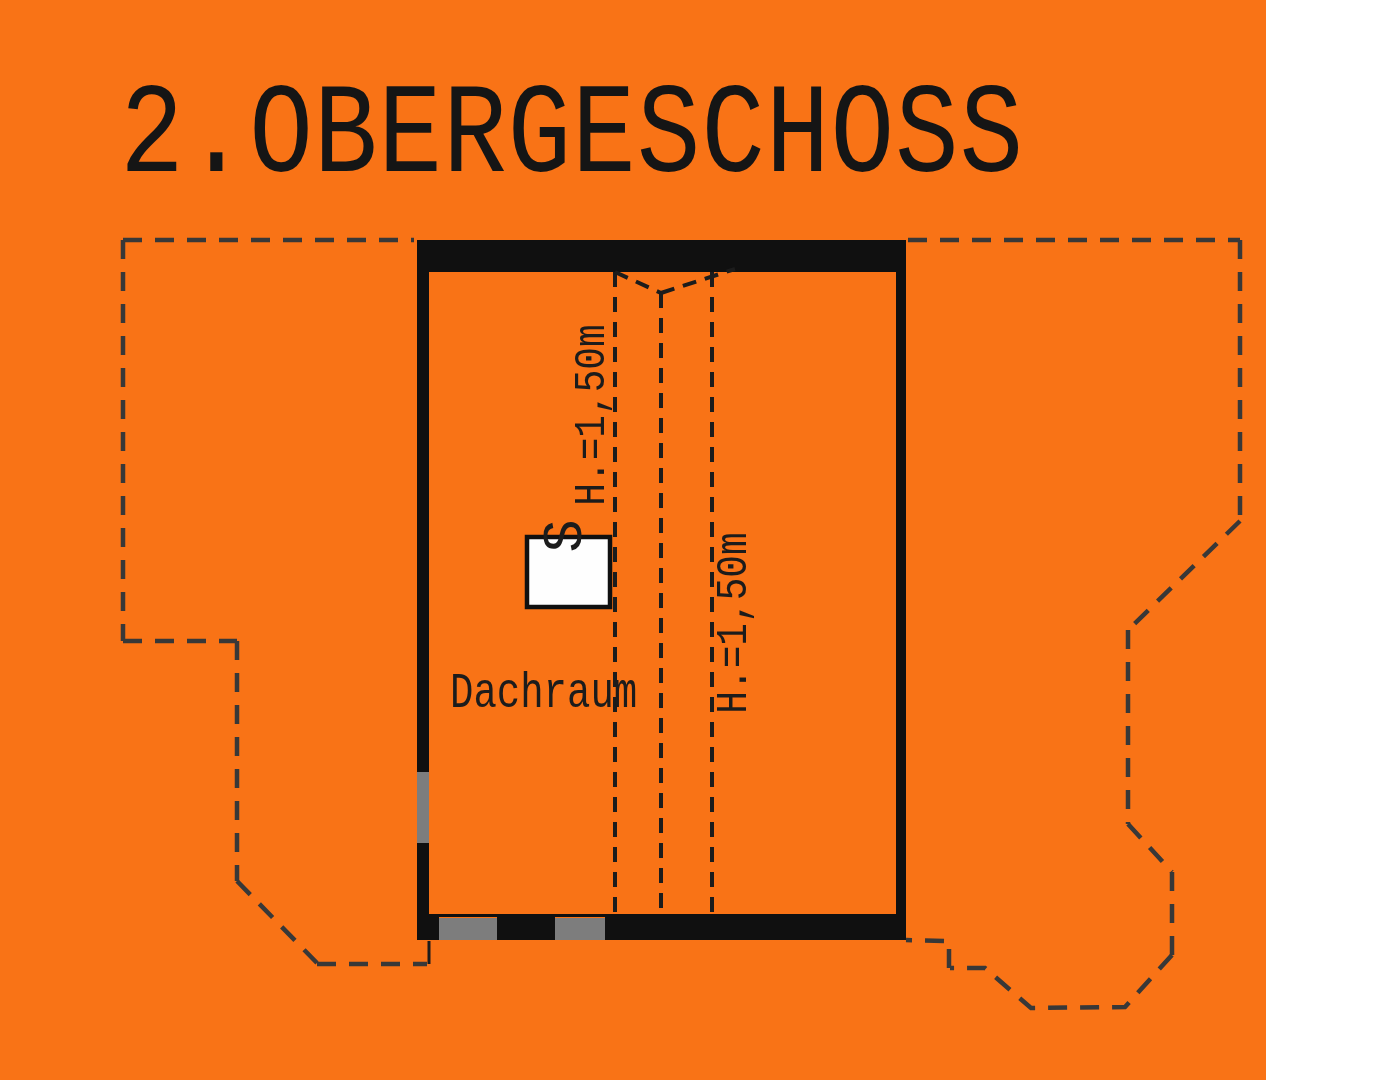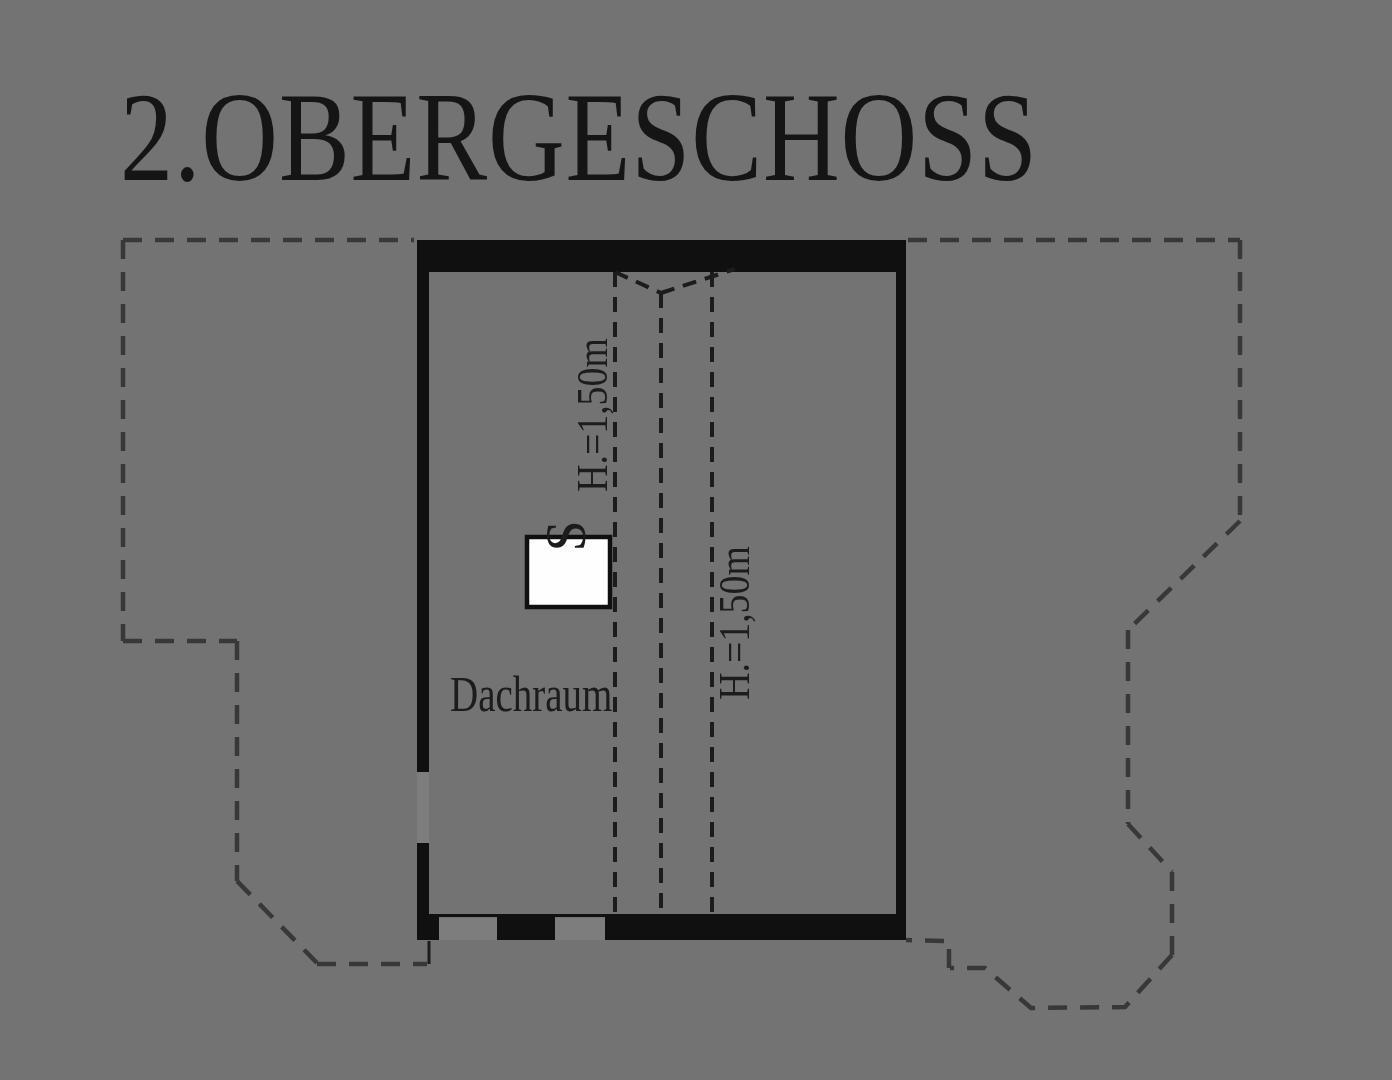--- a/index.html
+++ b/index.html
@@ -1,21 +1,21 @@
 <!DOCTYPE html>
 <html><head>
 <meta charset="utf-8">
 <style>
   html,body{margin:0;padding:0;background:#ffffff;}
   .canvas{
     position:relative;
-    width:1392px;height:1080px;
-    background:#737373;
+    width:1266px;height:1080px;
+    background:#f97316;
     overflow:hidden;
-    font-family:Liberation Serif, serif;
+    font-family:Liberation Mono, monospace;
   }
   .plan-svg{position:absolute;left:0;top:0;width:1392px;height:1080px;}
   .title{
     position:absolute;
     left:120px;top:73px;
     font-size:128px;
     line-height:1;
     font-weight:500;
     color:#151515;
     letter-spacing:1px;

